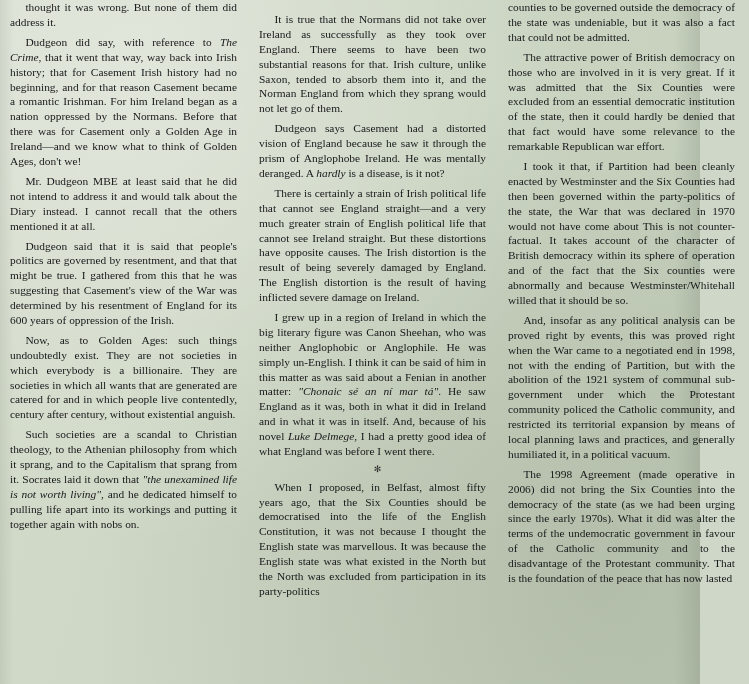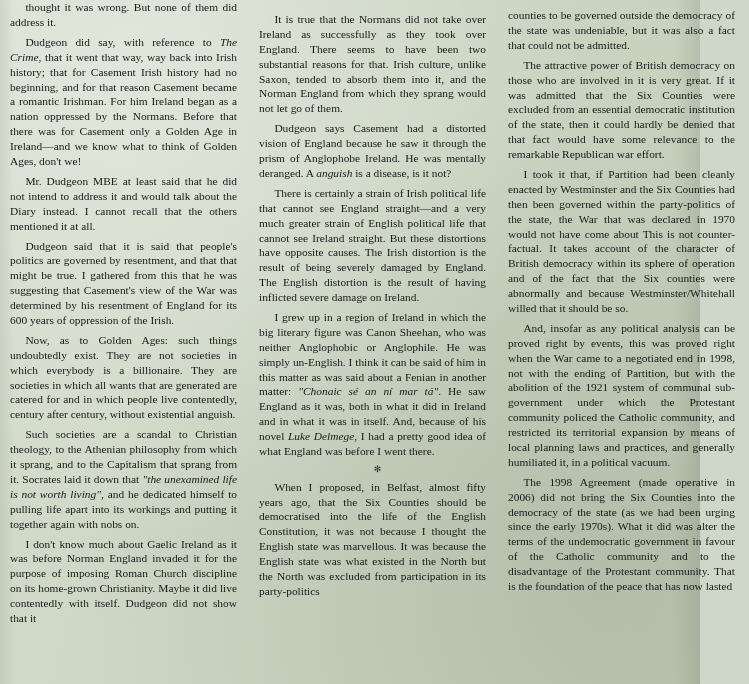--- a/index.html
+++ b/index.html
@@ -64,21 +64,21 @@
   .dingbat {
     text-align: center;
     font-size: 9px;
     color: #2a2b2c;
     margin: 0.55em 0 0.35em 0;
     text-indent: 0;
     letter-spacing: 2px;
   }
   .col1 { padding-top: 0px; }
   .col2 { padding-top: 12px; }
-  .col3 { padding-top: 8px; }
+  .col3 { padding-top: 0px; }
   .edge-shadow {
     position: absolute;
     top: 0; bottom: 0; right: 0;
     width: 26px;
     background: linear-gradient(90deg, rgba(90,100,85,0) 0%, rgba(90,100,85,0.18) 100%);
     pointer-events: none;
   }
   .edge-shadow-left {
     position: absolute;
     top: 0; bottom: 0; left: 0;
@@ -96,26 +96,25 @@
 
   <div class="columns">
 
     <div class="col col1">
       <p>thought it was wrong. But none of them did address it.</p>
       <p>Dudgeon did say, with reference to <i>The Crime</i>, that it went that way, way back into Irish history; that for Casement Irish history had no beginning, and for that reason Casement became a romantic Irishman. For him Ireland began as a nation oppressed by the Normans. Before that there was for Casement only a Golden Age in Ireland—and we know what to think of Golden Ages, don't we!</p>
       <p>Mr. Dudgeon MBE at least said that he did not intend to address it and would talk about the Diary instead. I cannot recall that the others mentioned it at all.</p>
       <p>Dudgeon said that it is said that people's politics are governed by resentment, and that that might be true. I gathered from this that he was suggesting that Casement's view of the War was determined by his resentment of England for its 600 years of oppression of the Irish.</p>
       <p class="gap-top-lg">Now, as to Golden Ages: such things undoubtedly exist. They are not societies in which everybody is a billionaire. They are societies in which all wants that are generated are catered for and in which people live contentedly, century after century, without existential anguish.</p>
       <p>Such societies are a scandal to Christian theology, to the Athenian philosophy from which it sprang, and to the Capitalism that sprang from it. Socrates laid it down that <i>"the unexamined life is not worth living"</i>, and he dedicated himself to pulling life apart into its workings and putting it together again with nobs on.</p>
-      <p>I don't know much about Gaelic Ireland as it was before Norman England invaded it for the purpose of imposing Roman Church discipline on its home-grown Christianity. Maybe it did live contentedly with itself. Dudgeon did not show that it</p>
     </div>
 
     <div class="col col2">
       <p>It is true that the Normans did not take over Ireland as successfully as they took over England. There seems to have been two substantial reasons for that. Irish culture, unlike Saxon, tended to absorb them into it, and the Norman England from which they sprang would not let go of them.</p>
-      <p>Dudgeon says Casement had a distorted vision of England because he saw it through the prism of Anglophobe Ireland. He was mentally deranged. A <i>anguish</i> is a disease, is it not?</p>
+      <p>Dudgeon says Casement had a distorted vision of England because he saw it through the prism of Anglophobe Ireland. He was mentally deranged. A <i>hardly</i> is a disease, is it not?</p>
       <p>There is certainly a strain of Irish political life that cannot see England straight—and a very much greater strain of English political life that cannot see Ireland straight. But these distortions have opposite causes. The Irish distortion is the result of being severely damaged by England. The English distortion is the result of having inflicted severe damage on Ireland.</p>
       <p class="gap-top-lg">I grew up in a region of Ireland in which the big literary figure was Canon Sheehan, who was neither Anglophobic or Anglophile. He was simply un-English. I think it can be said of him in this matter as was said about a Fenian in another matter: <i>"Chonaic sé an ní mar tá"</i>. He saw England as it was, both in what it did in Ireland and in what it was in itself. And, because of his novel <i>Luke Delmege</i>, I had a pretty good idea of what England was before I went there.</p>
       <p class="dingbat">✻</p>
       <p>When I proposed, in Belfast, almost fifty years ago, that the Six Counties should be democratised into the life of the English Constitution, it was not because I thought the English state was marvellous. It was because the English state was what existed in the North but the North was excluded from participation in its party-politics</p>
     </div>
 
     <div class="col col3">
       <p class="noindent">counties to be governed outside the democracy of the state was undeniable, but it was also a fact that could not be admitted.</p>
       <p class="gap-top">The attractive power of British democracy on those who are involved in it is very great. If it was admitted that the Six Counties were excluded from an essential democratic institution of the state, then it could hardly be denied that that fact would have some relevance to the remarkable Republican war effort.</p>
       <p>I took it that, if Partition had been cleanly enacted by Westminster and the Six Counties had then been governed within the party-politics of the state, the War that was declared in 1970 would not have come about This is not counter-factual. It takes account of the character of British democracy within its sphere of operation and of the fact that the Six counties were abnormally and because Westminster/Whitehall willed that it should be so.</p>

